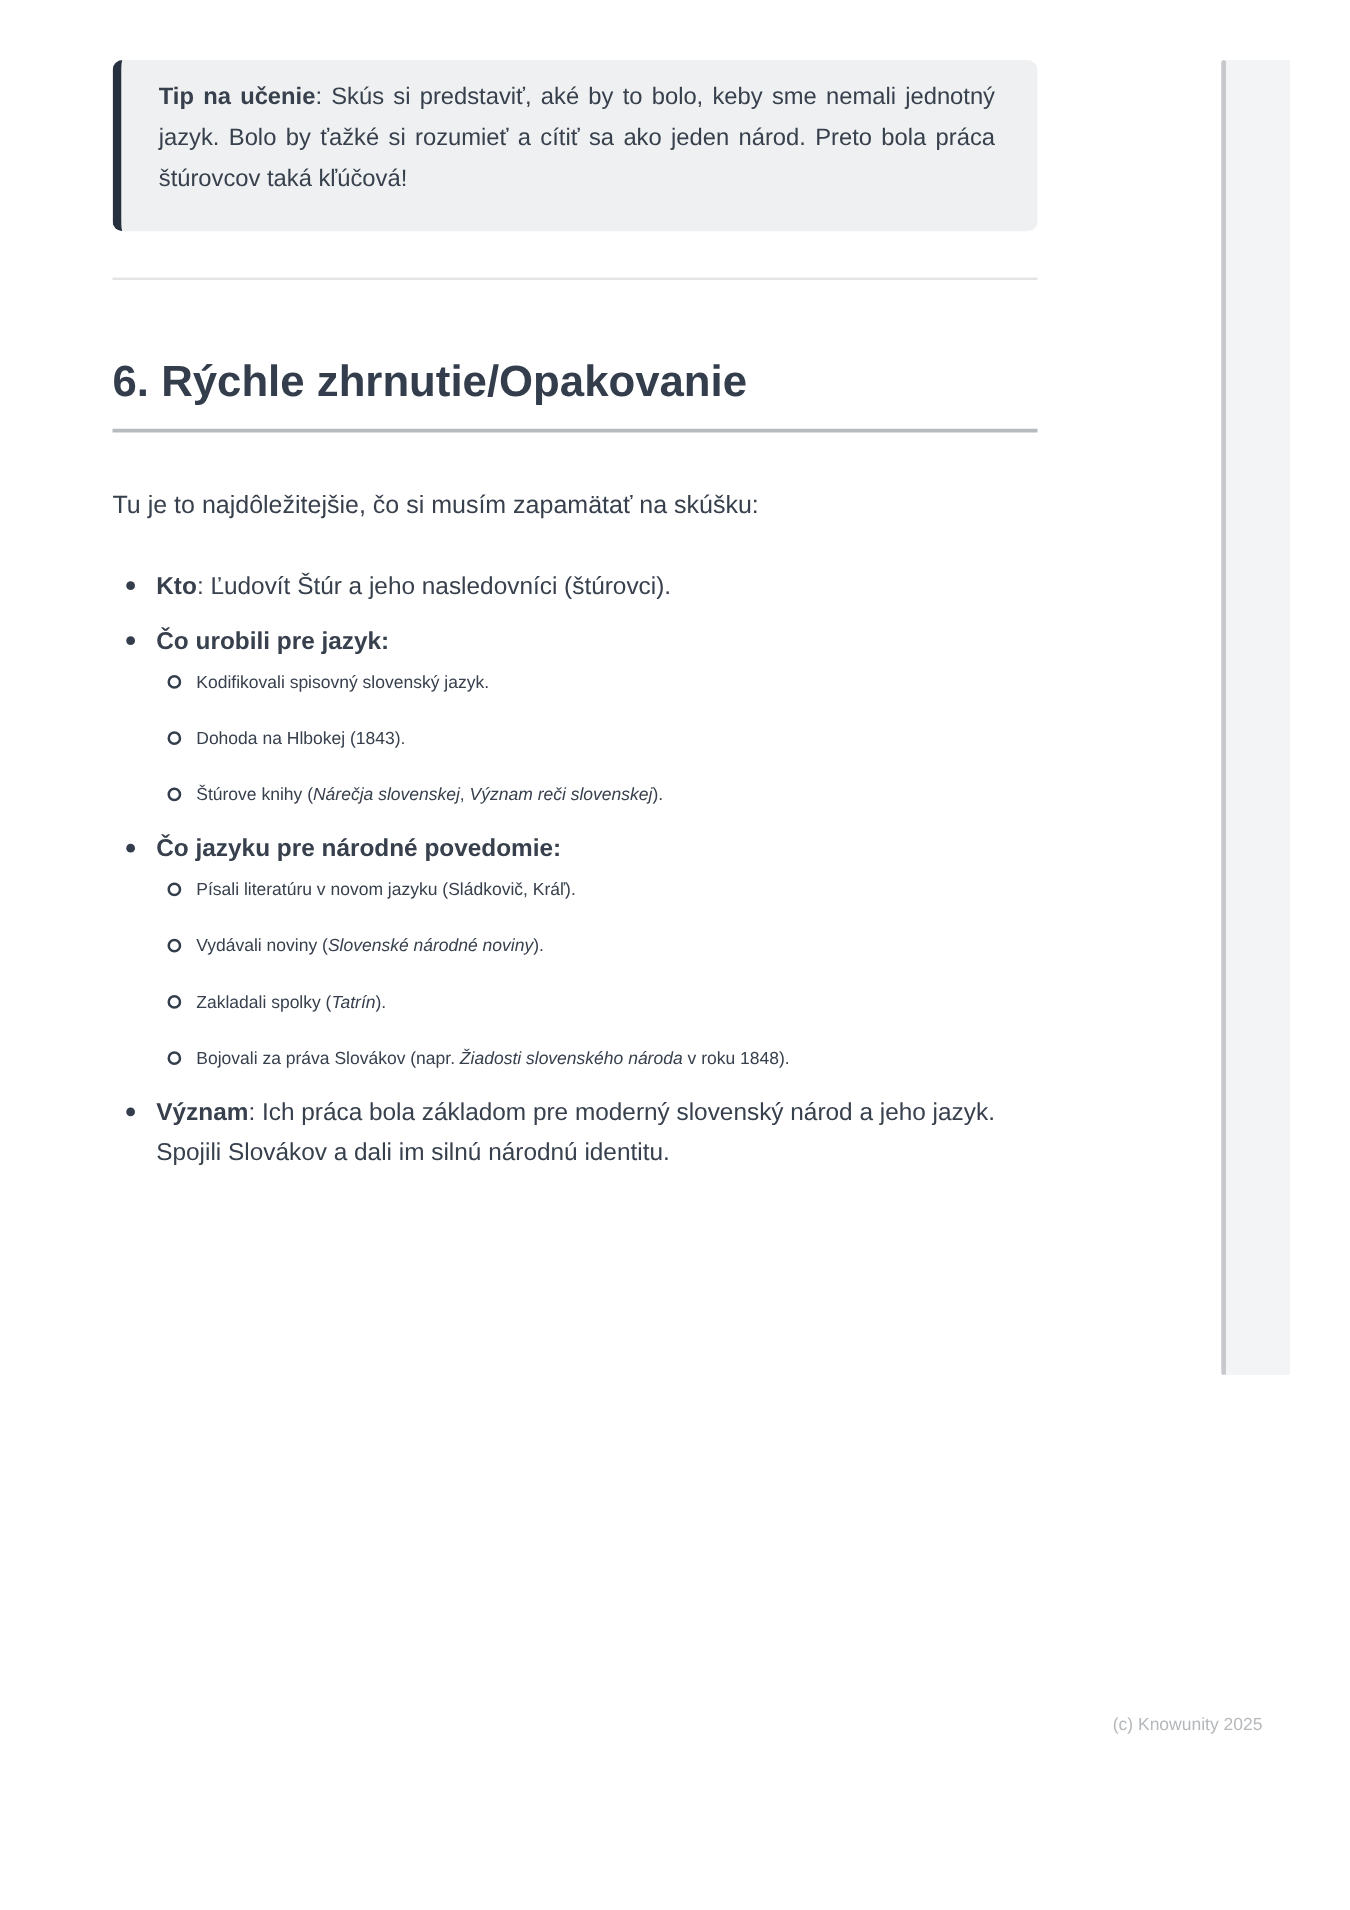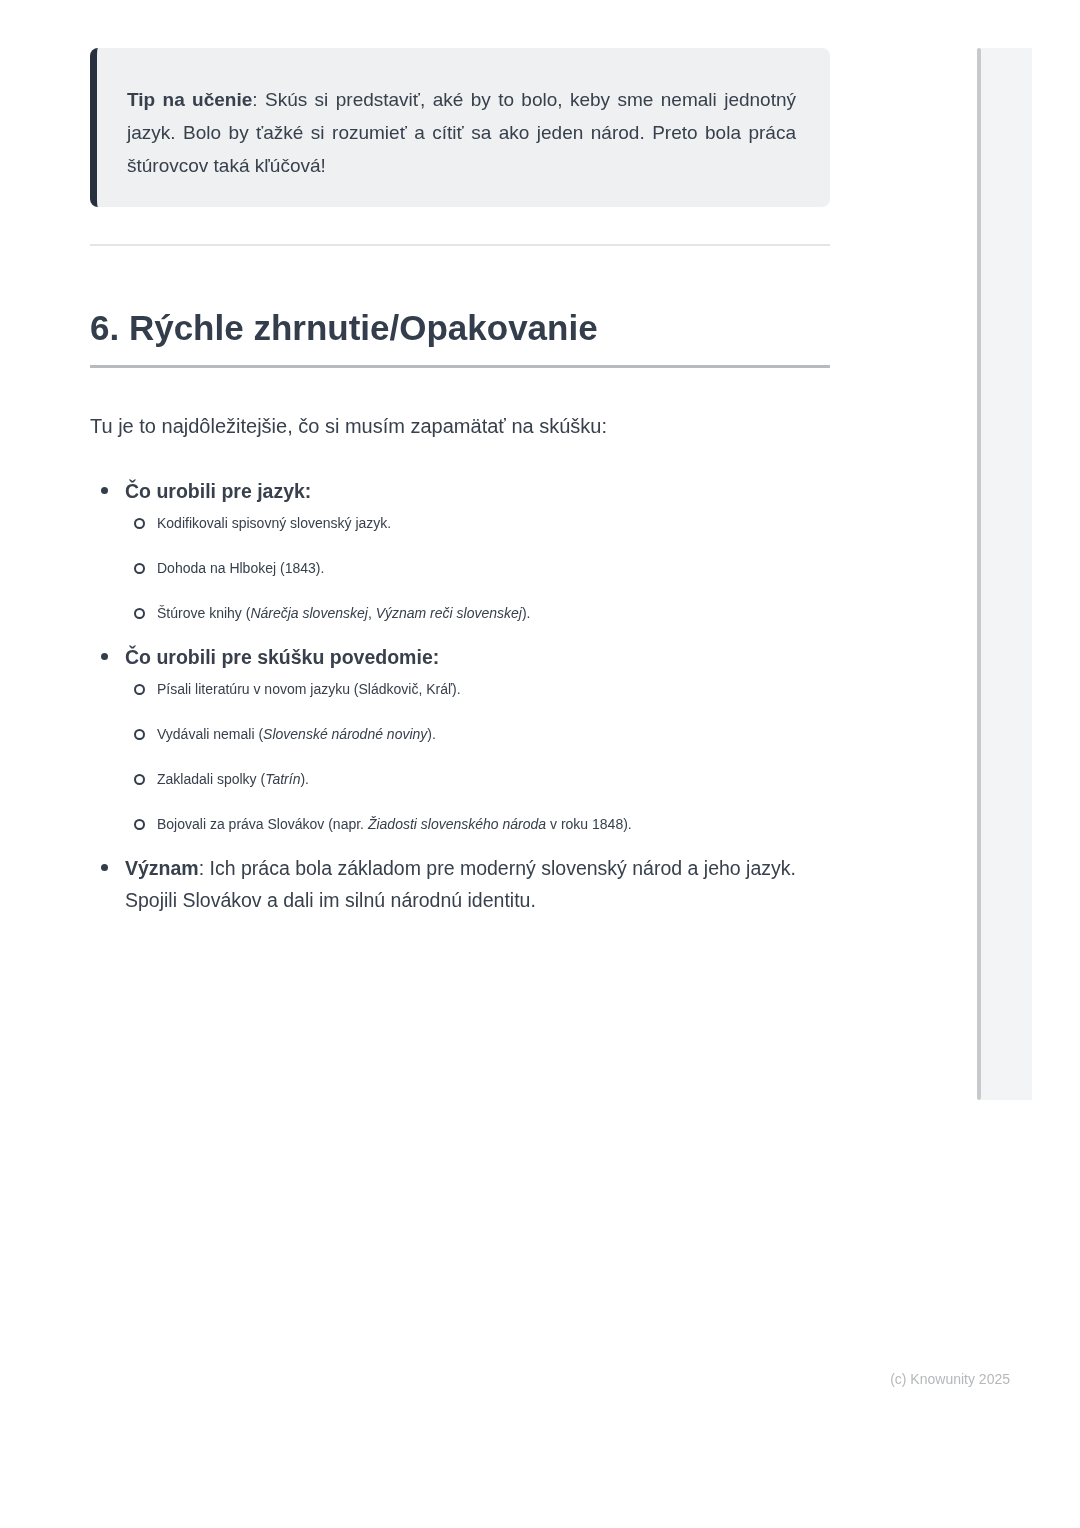--- a/index.html
+++ b/index.html
@@ -11,21 +11,21 @@
     color: var(--text, #37404c);
     overflow: hidden;
   }
   .content { position: absolute; left: 90px; top: 0; width: 740px; }
 
   .tip-box {
     margin-top: 48px;
     background: var(--tip-bg, #eef0f1);
     border-left: 7px solid var(--tip-border, #27303e);
     border-radius: 8px;
-    padding: 35px 34px 25px 30px;
+    padding: 13px 34px 25px 30px;
   }
   .tip-text {
     font-size: 19px;
     line-height: 33px;
     text-align: justify;
     color: var(--text, #37404c);
   }
 
   .divider {
     margin-top: 37px;
@@ -117,28 +117,29 @@
     <p class="tip-text"><span class="b">Tip na učenie</span><span>: Skús si predstaviť, aké by to bolo, keby sme nemali jednotný jazyk. Bolo by ťažké si rozumieť a cítiť sa ako jeden národ. Preto bola práca štúrovcov taká kľúčová!</span></p>
   </div>
 
   <hr class="divider">
 
   <h2 class="section-heading">6. Rýchle zhrnutie/Opakovanie</h2>
 
   <p class="intro">Tu je to najdôležitejšie, čo si musím zapamätať na skúšku:</p>
 
   <ul class="summary-list">
+      <li class="item-l1"><span class="b">Kto</span><span>: Ľudovít Štúr a jeho nasledovníci (štúrovci).</span></li>
       <li class="item-l1"><span class="b">Čo urobili pre jazyk:</span><ul class="sub-list">
           <li class="item-l2"><span>Kodifikovali spisovný slovenský jazyk.</span></li>
           <li class="item-l2"><span>Dohoda na Hlbokej (1843).</span></li>
           <li class="item-l2"><span>Štúrove knihy (</span><span class="i">Nárečja slovenskej</span><span>, </span><span class="i">Význam reči slovenskej</span><span>).</span></li>
         </ul></li>
-      <li class="item-l1"><span class="b">Čo urobili pre skúšku povedomie:</span><ul class="sub-list">
+      <li class="item-l1"><span class="b">Čo jazyku pre národné povedomie:</span><ul class="sub-list">
           <li class="item-l2"><span>Písali literatúru v novom jazyku (Sládkovič, Kráľ).</span></li>
-          <li class="item-l2"><span>Vydávali nemali (</span><span class="i">Slovenské národné noviny</span><span>).</span></li>
+          <li class="item-l2"><span>Vydávali noviny (</span><span class="i">Slovenské národné noviny</span><span>).</span></li>
           <li class="item-l2"><span>Zakladali spolky (</span><span class="i">Tatrín</span><span>).</span></li>
           <li class="item-l2"><span>Bojovali za práva Slovákov (napr. </span><span class="i">Žiadosti slovenského národa</span><span> v roku 1848).</span></li>
         </ul></li>
       <li class="item-l1"><span class="b">Význam</span><span>: Ich práca bola základom pre moderný slovenský národ a jeho jazyk. Spojili Slovákov a dali im silnú národnú identitu.</span></li>
     </ul>
 
 </div>
 
 <div class="side-scrollbar"></div>
 <div class="side-panel"></div>

